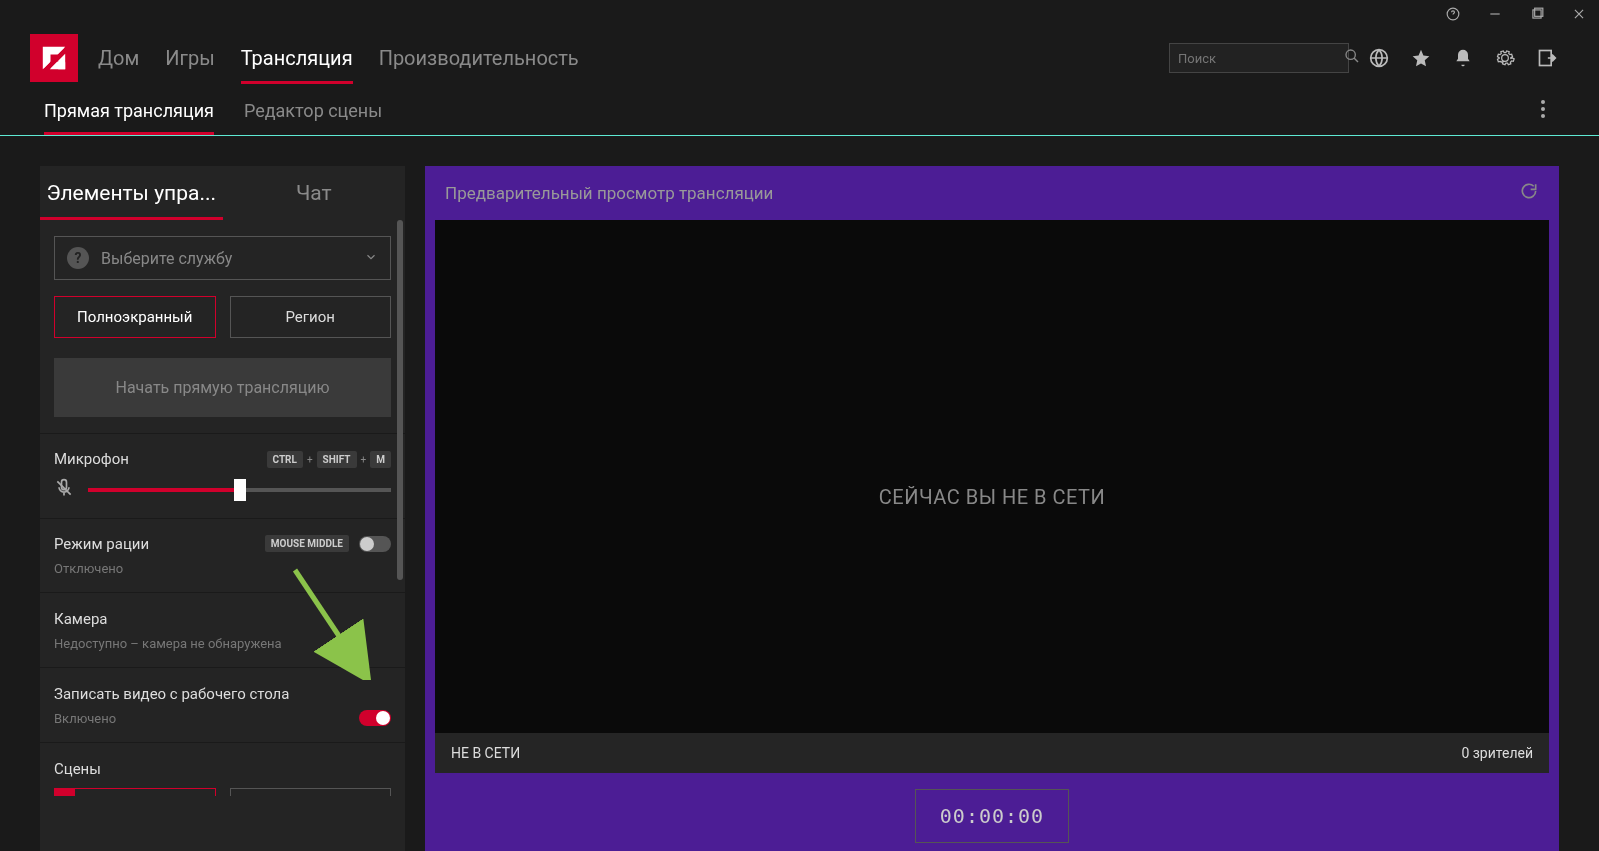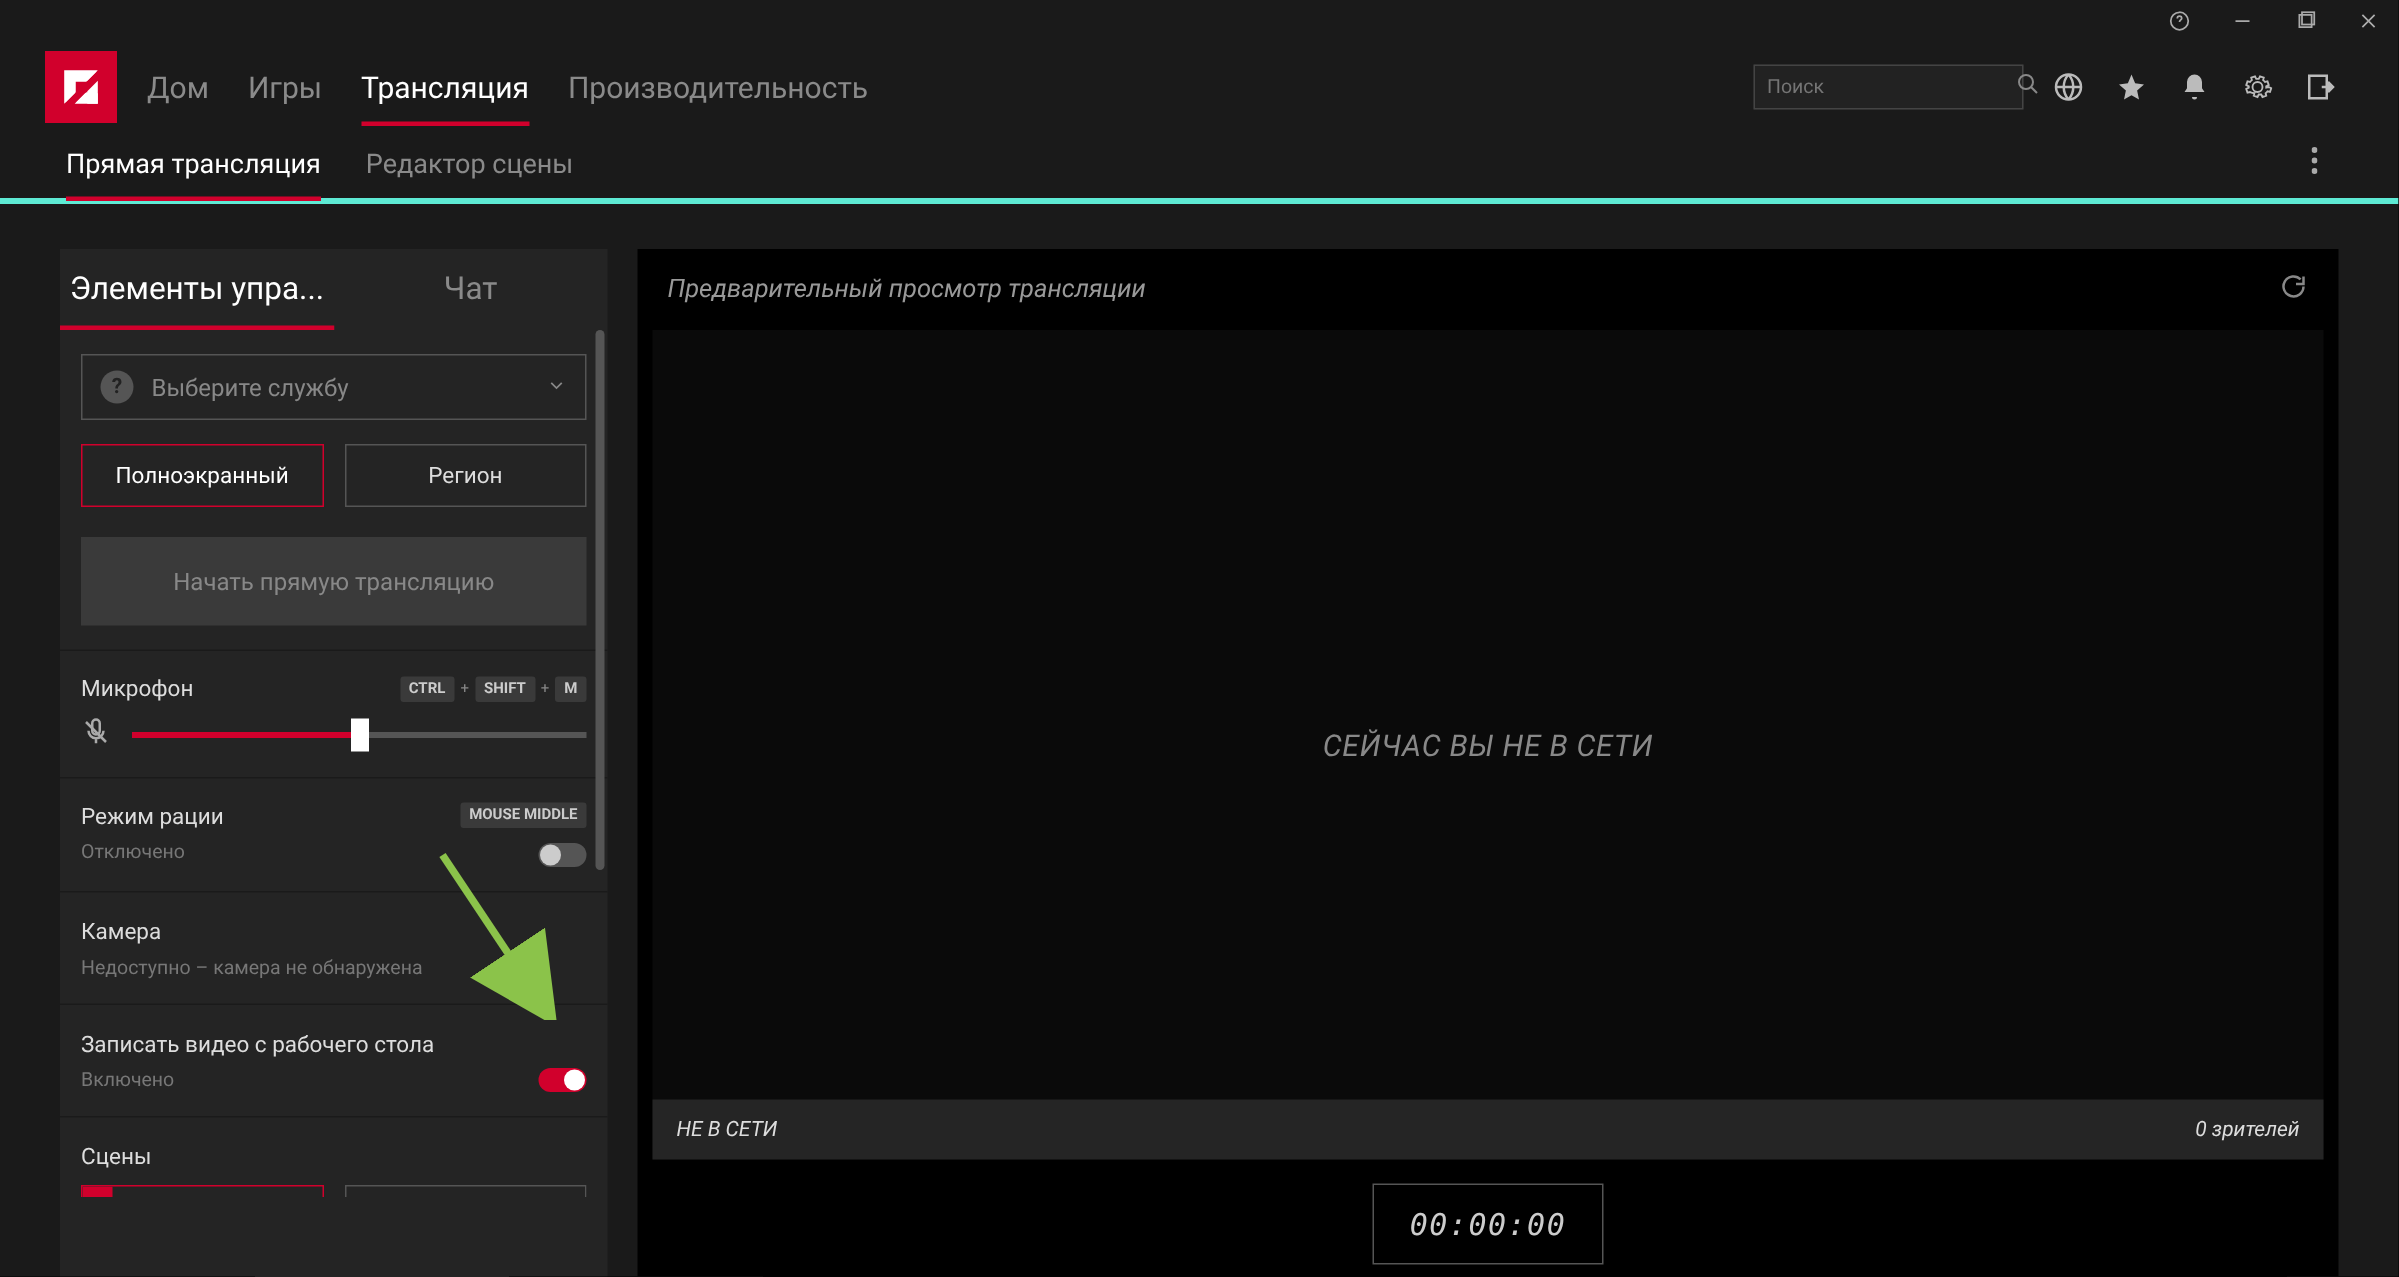--- a/index.html
+++ b/index.html
@@ -19,21 +19,21 @@
   .nav-tab.active { color: #fff; }
   .nav-tab.active::after { content: ""; position: absolute; left: 0; right: 0; bottom: -6px; height: 3px; background: #d1002c; }
   .topnav-right { margin-left: auto; display: flex; align-items: center; gap: 18px; padding-right: 40px; }
   .search { display: flex; align-items: center; border: 1px solid #444; background: #222; width: 180px; height: 30px; padding: 0 8px; }
   .search input { background: transparent; border: none; outline: none; color: #aaa; flex: 1; font-size: 13px; }
   .search .sicon { color: #888; }
   .topicon { color: #bbb; cursor: pointer; display: flex; align-items: center; justify-content: center; width: 24px; height: 24px; }
   .topicon svg { width: 20px; height: 20px; }
   
   
-  .subnav { height: 50px; display: flex; align-items: center; padding: 0 44px; gap: 30px; border-bottom: 4px solid #5eead4; }
+  .subnav { height: 50px; display: flex; align-items: center; padding: 0 44px; gap: 30px; border-bottom: 1px solid #5eead4; }
   .subnav .stab { font-size: 18px; color: #8a8a8a; cursor: pointer; padding: 6px 0; position: relative; }
   .subnav .stab.active { color: #fff; }
   .subnav .stab.active::after { content:""; position:absolute; left:0; right:0; bottom:-8px; height:3px; background:#d1002c; }
   .subnav .more { margin-left: auto; color: #aaa; cursor: pointer; padding-right: 10px; }
   
   
   .content { display: flex; padding: 30px 40px 0 40px; gap: 20px; height: calc(851px - 30px - 56px - 50px); }
   
   
   .sidebar { width: 365px; background: #242424; display: flex; flex-direction: column; position: relative; }
@@ -78,21 +78,21 @@
   
   .scenes-row { display:flex; gap:14px; margin-top:10px; }
   .scene-btn { flex:1; height:30px; border:1px solid #555; position:relative; overflow:hidden; }
   .scene-btn.active { border-color:#d1002c; }
   .scene-btn .num { position:absolute; left:0; top:0; bottom:0; width:20px; background:#d1002c; color:#fff; display:flex; align-items:center; justify-content:center; font-size:12px; font-weight:bold; }
   .scene-btn.add .plusicon { position:absolute; right:6px; top:50%; transform:translateY(-50%); color:#aaa; font-size:16px; }
   
   .scrollbar-fake { position:absolute; right:2px; top:54px; width:6px; height:360px; background:#555; border-radius:3px; }
   
   
-  .preview { flex:1; background:#000000; display:flex; flex-direction:column;font-style:italic; }
+  .preview { flex:1; background:#4c1d95; display:flex; flex-direction:column; }
   .preview-head { height:54px; display:flex; align-items:center; padding:0 20px; color:#999; font-size:17px; }
   .preview-head .refresh { margin-left:auto; color:#888; cursor:pointer; }
   .video { flex:1; margin:0 10px 8px 10px; background:#0a0a0a; display:flex; align-items:center; justify-content:center; position:relative; }
   .video .msg { color:#888; font-size:20px; letter-spacing:0.5px; }
   .video .bottombar { position:absolute; bottom:0; left:0; right:0; height:40px; background:rgba(40,40,40,0.9); display:flex; align-items:center; padding:12px 16px; color:#ddd; font-size:14px; }
   .video .bottombar .viewers { margin-left:auto; }
   .timer-row { height:70px; display:flex; align-items:center; justify-content:center; }
   .timer { border:1px solid #555; padding:14px 24px; color:#ccc; font-size:20px; font-family:monospace; letter-spacing:1px; }
   
   
@@ -251,21 +251,21 @@
       </div>
     </div>
 
     <div class="panel panel-flex">
       <div>
         <div class="row-head">
           <span class="lbl">Режим рации</span>
         </div>
         <div class="sub">Отключено</div>
       </div>
-      <div style="display:flex;flex-direction:column;align-items:flex-end;gap:10px">
+      <div style="display:flex;flex-direction:row;align-items:flex-end;gap:10px">
         <span class="key">MOUSE MIDDLE</span>
         <div class="toggle">
             <div class="knob"></div>
           </div>
       </div>
     </div>
 
     <div class="panel">
       <span class="lbl" style="color:#ddd;font-size:15px">Камера</span>
       <div class="sub">Недоступно – камера не обнаружена</div>

